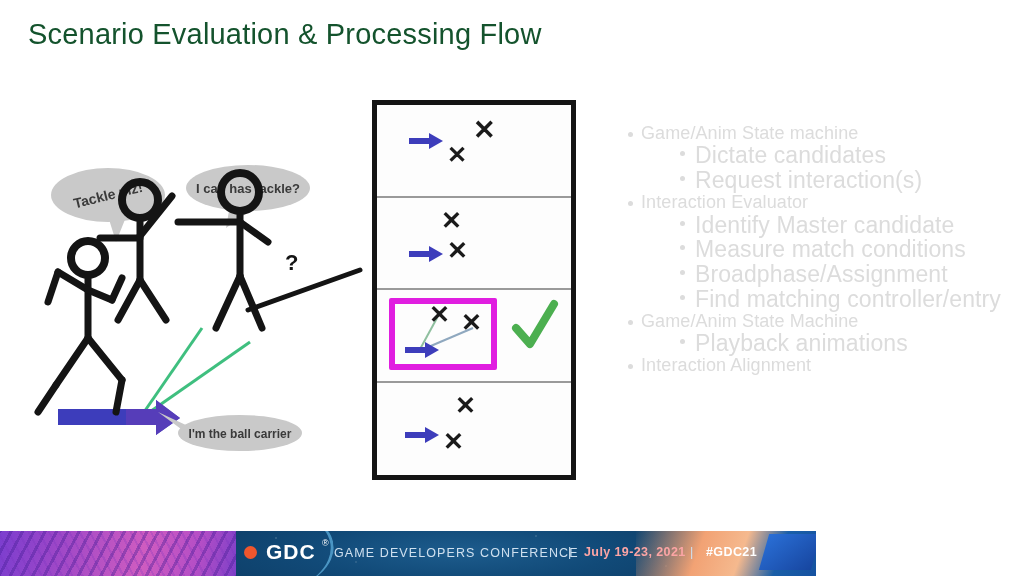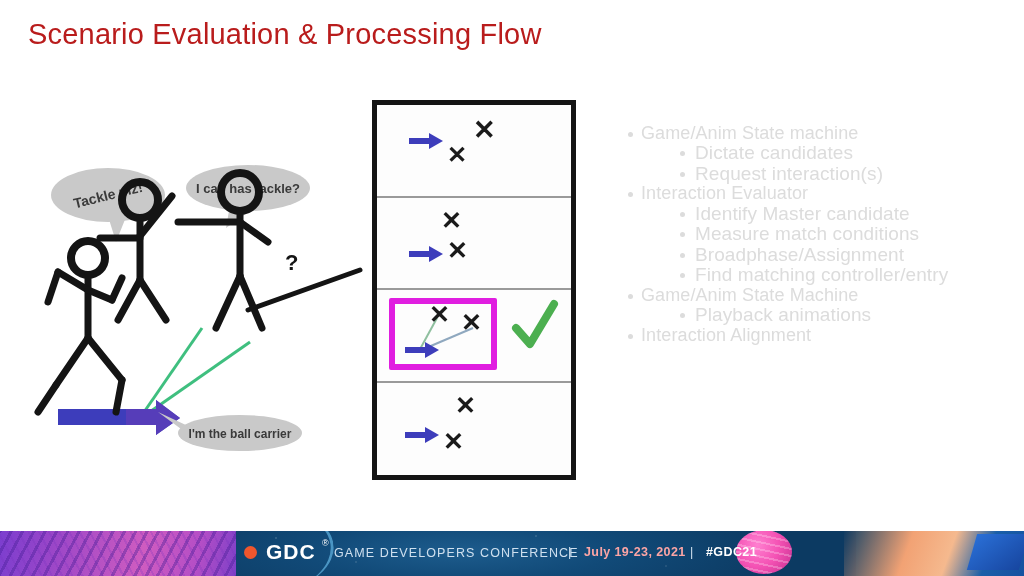--- a/index.html
+++ b/index.html
@@ -12,21 +12,21 @@
 
   
   #slide {
     position:absolute; left:0; top:0; width:1024px; height:528px;
     background:#ffffff;
   }
 
   
   #slide-title {
     position:absolute; left:28px; top:18px;
-    font-size:29px; font-weight:400; color:#b91c1c;
+    font-size:29px; font-weight:400; color:#14532d;
     letter-spacing:.2px; white-space:nowrap;
   }
 
   
   #illustration { position:absolute; left:30px; top:150px; width:350px; height:310px; }
   #illustration svg { display:block; }
 
   .bubble-text {
     font-family:"Liberation Sans", sans-serif;
     font-weight:700;
@@ -69,34 +69,34 @@
   #bullet-list {
     position:absolute; left:628px; top:124px; width:392px;
   }
   .b-item {
     display:flex; align-items:flex-start;
     font-weight:400; color:#dcdcdc;
     line-height:1.08;
     letter-spacing:.1px;
   }
   .b-l1 { font-size:18px; margin-left:0px; }
-  .b-l2 { font-size:19px; margin-left:52px; }
+  .b-l2 { font-size:23px; margin-left:52px; }
   .b-dot {
     flex:0 0 auto;
     display:inline-block;
     border-radius:50%;
     background:#dcdcdc;
   }
   .b-l1 .b-dot { width:5px; height:5px; margin:8px 8px 0 0; }
   .b-l2 .b-dot { width:5px; height:5px; margin:8px 10px 0 0; }
   .b-txt { display:block; }
 
   
   #footer {
-    position:absolute; left:0; top:528px; width:1024px; height:48px;
+    position:absolute; left:0; top:528px; width:816px; height:48px;
     overflow:hidden;
     background:#0d3f66;
   }
   #footer-bg { position:absolute; inset:0; }
   .f-left {
     position:absolute; left:0; top:0; width:300px; height:48px;
     background:linear-gradient(100deg,#7b3ecf 0%,#9a46c8 18%,#cf5cc0 48%,#b44ec6 66%,#6a3bc9 84%,#2b4f9e 100%);
   }
   .f-left-tex {
     position:absolute; left:0; top:0; width:300px; height:48px;

